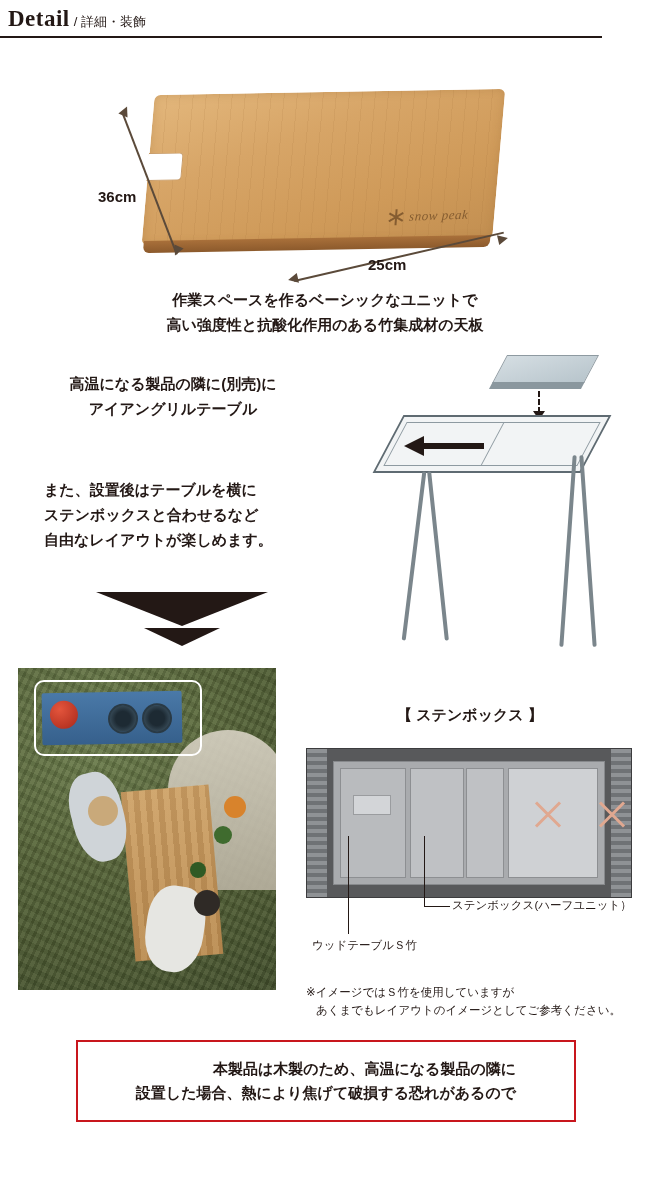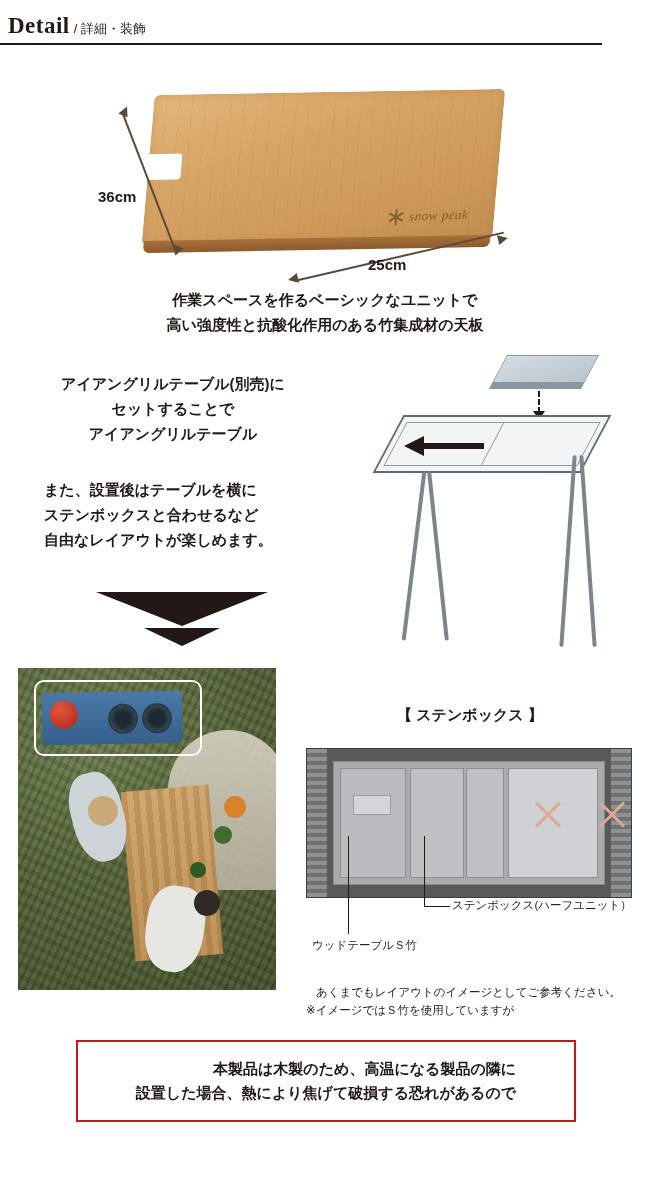--- a/index.html
+++ b/index.html
@@ -9,21 +9,21 @@
     height:1200px;
     background:#ffffff;
     font-family:"Liberation Sans","DejaVu Sans",sans-serif;
     color:#231815;
     position:relative;
     overflow:hidden;
   }
   
   .header{
     position:absolute;
-    left:0; top:11px;
+    left:0; top:4px;
     width:602px; height:34px;
     border-bottom:2px solid #231815;
     box-sizing:border-box;
     padding-left:48px;
   }
   .header-inner{
     position:absolute;
     left:8px; top:3px;
     display:flex;
     align-items:baseline;
@@ -441,22 +441,21 @@
   </div>
   <div class="abs dim-label" style="left:368px;top:216px;">25cm</div>
 </div>
 
 <div class="abs body-text ctext" style="left:0;top:288px;width:650px;">
   <div>作業スペースを作るベーシックなユニットで</div>
   <div>高い強度性と抗酸化作用のある竹集成材の天板</div>
 </div>
 
 <div class="abs body-text ctext" style="left:8px;top:372px;width:330px;">
-  <div>アイアングリルテーブル(別売)に</div>
-  <div>セットすることで</div>
+  <div>高温になる製品の隣に(別売)に</div>
   <div>アイアングリルテーブル</div>
 </div>
 
 <div class="abs body-text" style="left:44px;top:478px;width:300px;">
   <div>また、設置後はテーブルを横に</div>
   <div>ステンボックスと合わせるなど</div>
   <div>自由なレイアウトが楽しめます。</div>
 </div>
 
 <div class="grill-ill">
@@ -525,22 +524,22 @@
 </div>
 
 <div class="callout-line" style="left:348px;top:836px;height:98px;"></div>
 <div class="callout-label" style="left:312px;top:938px;">ウッドテーブルＳ竹</div>
 
 <div class="callout-line" style="left:424px;top:836px;height:70px;"></div>
 <div class="callout-h" style="left:424px;top:906px;width:26px;"></div>
 <div class="callout-label" style="left:452px;top:898px;">ステンボックス(ハーフユニット）</div>
 
 <div class="note-text">
+  <div>※イメージではＳ竹を使用していますが</div>
   <div style="padding-left:10px;">あくまでもレイアウトのイメージとしてご参考ください。</div>
-  <div>※イメージではＳ竹を使用していますが</div>
 </div>
 
 <div class="caution" style="border-color: rgb(200, 22, 29);">
   <p>
     <span>本製品は木製のため、高温になる製品の隣に</span><br>
     <span>設置した場合、熱により焦げて破損する恐れがあるので</span><br>
   </p>
 </div>
 
 </body></html>

